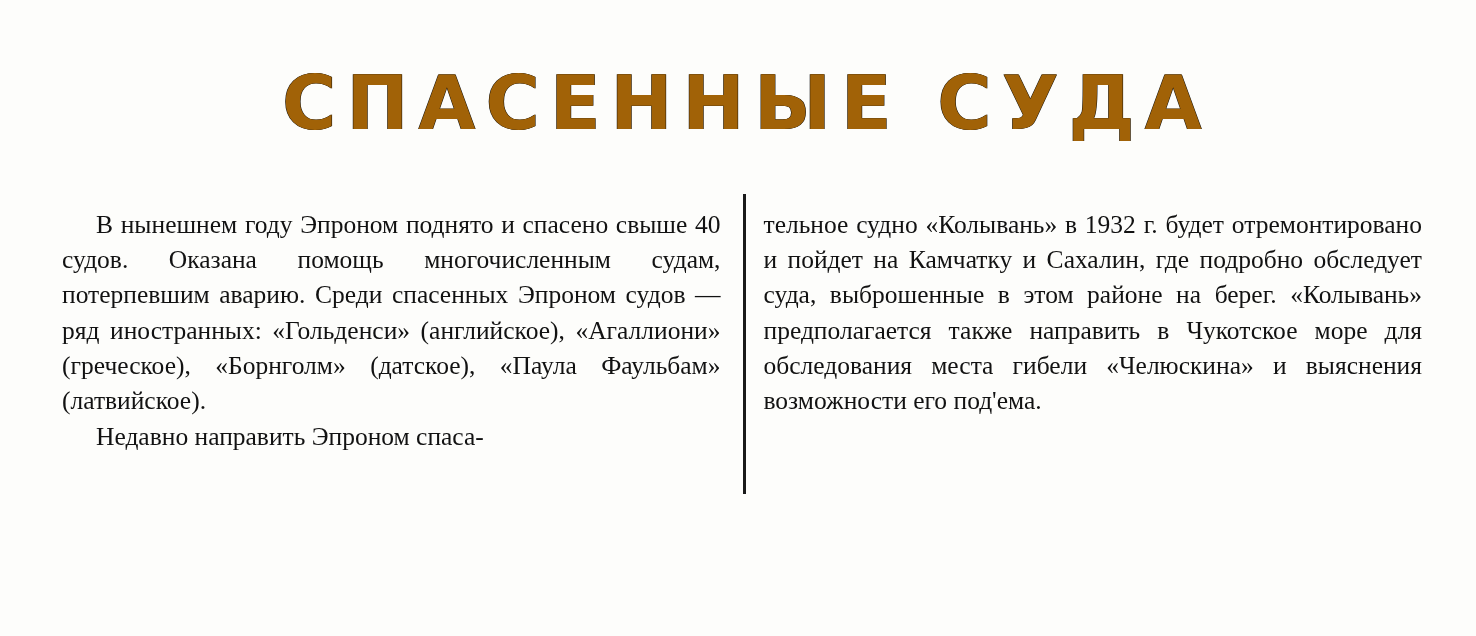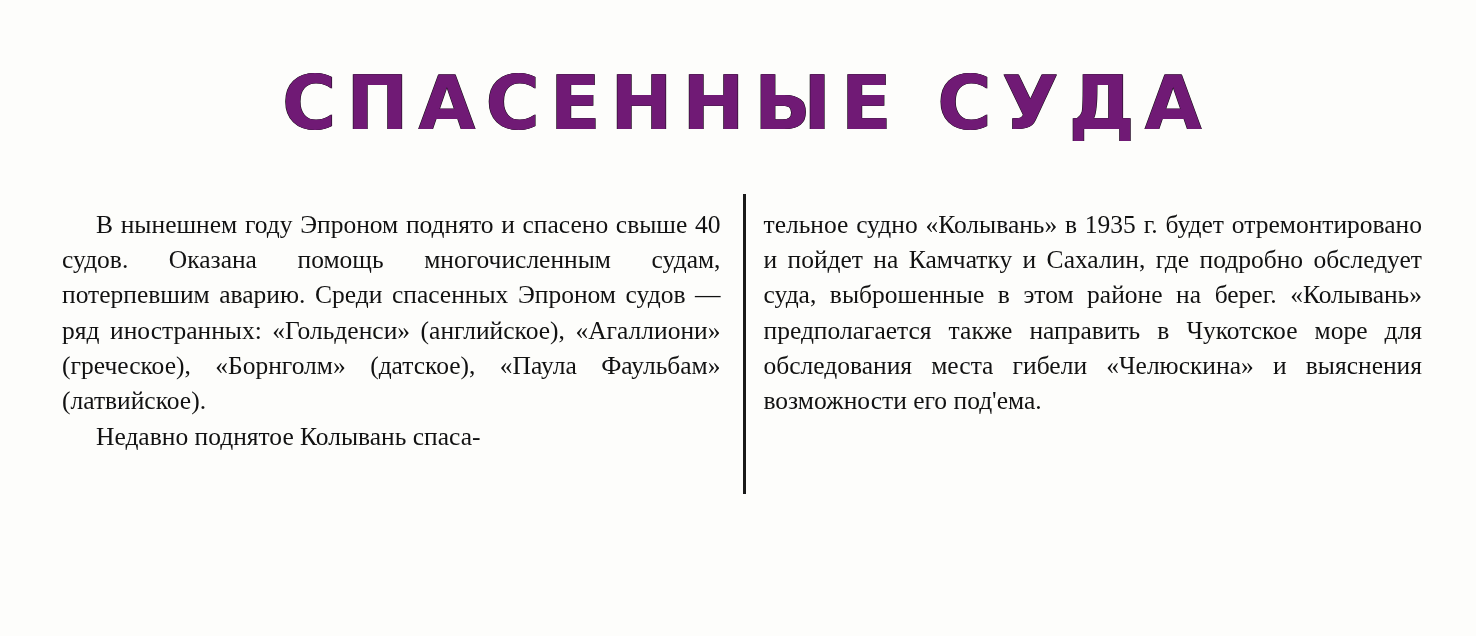--- a/index.html
+++ b/index.html
@@ -23,21 +23,21 @@
     padding: 0;
     box-sizing: border-box;
   }
 
   .headline {
     text-align: center;
     font-family: "DejaVu Sans", sans-serif;
     font-weight: 700;
     font-size: 74px;
     letter-spacing: 10px;
-    color: #701a75;
+    color: #a16207;
     margin: 0;
     padding-top: 66px;
     padding-left: 18px;
     line-height: 1.0;
     text-shadow: 0.5px 0 0 #0d0d0d, -0.5px 0 0 #0d0d0d;
   }
 
   .columns {
     position: absolute;
     top: 190px;
@@ -100,24 +100,24 @@
 <body>
 
 <div class="clipping">
 
   <h1 class="headline">СПАСЕННЫЕ СУДА</h1>
 
   <div class="columns">
 
     <div class="column left">
       <p class="para para-justified"><span class="indent"></span><span>В нынешнем году Эпроном поднято и спасено свыше 40 судов. Оказана помощь многочисленным судам, потерпевшим аварию. Среди спасенных Эпроном судов — ряд иностранных: «Гольденси» (английское), «Агаллиони» (греческое), «Борнголм» (датское), «Паула Фаульбам» (латвийское).</span></p>
-      <p class="para para-last-left"><span class="indent"></span><span>Недавно поднятое Колывань спаса-</span></p>
+      <p class="para para-last-left"><span class="indent"></span><span>Недавно направить Эпроном спаса-</span></p>
     </div>
 
     <div class="rule"></div>
 
     <div class="column right">
-      <p class="para para-justified"><span>тельное судно «Колывань» в 1935 г. будет отремонтировано и пойдет на Камчатку и Сахалин, где подробно обследует суда, выброшенные в этом районе на берег. «Колывань» предполагается также направить в Чукотское море для обследования места гибели «Челюскина» и выяснения возможности его под'ема.</span></p>
+      <p class="para para-justified"><span>тельное судно «Колывань» в 1932 г. будет отремонтировано и пойдет на Камчатку и Сахалин, где подробно обследует суда, выброшенные в этом районе на берег. «Колывань» предполагается также направить в Чукотское море для обследования места гибели «Челюскина» и выяснения возможности его под'ема.</span></p>
     </div>
 
   </div>
 
 </div>
 
 </body></html>

